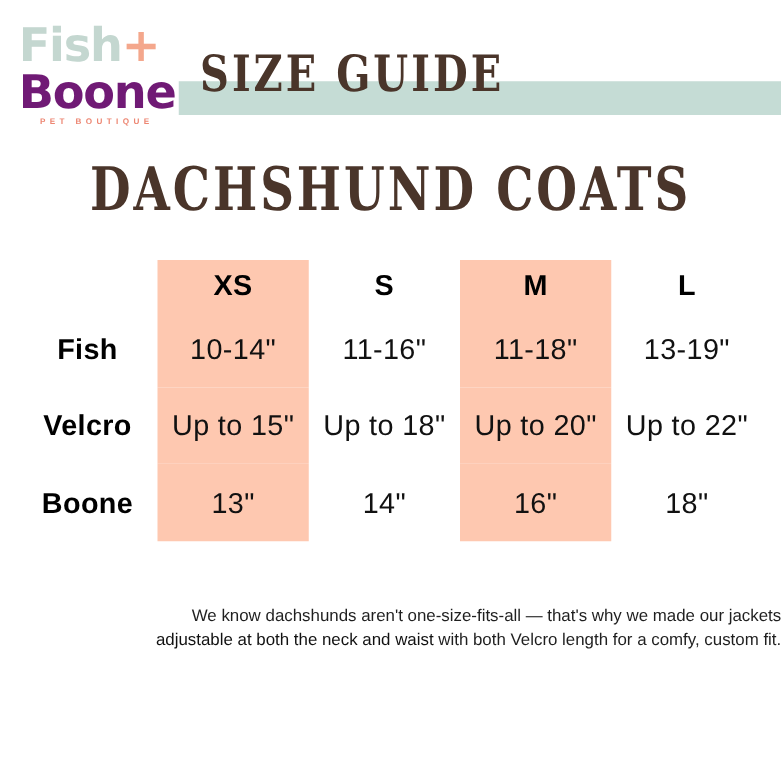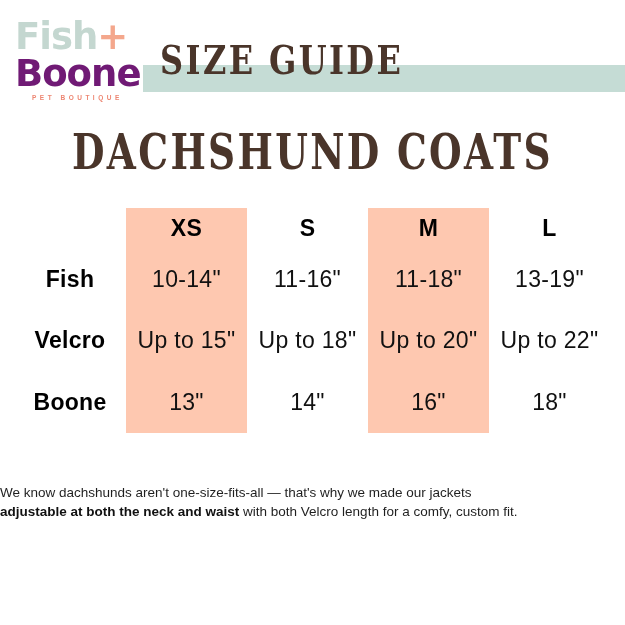--- a/index.html
+++ b/index.html
@@ -72,25 +72,25 @@
     font-size:23px; letter-spacing:0.3px;
     color:#111;
     white-space:nowrap;
   }
   .head-cell, .label-cell { font-weight:bold; color:#000;text-align:right; }
   .hl { background:var(--salmon); }
 
   
   .footnote {
     position:absolute; left:0; right:0; top:483px;
-    text-align:left;
+    text-align:right;
     font-size:13.5px; line-height:19px;
     color:#1f1f1f;
   }
-  .footnote b { font-weight:bold; color:#111; }
+  .footnote b { font-weight:normal; color:#111; }
 </style>
 </head>
 <body>
 
 <div class="page" style="--teal: #c5dcd5; --salmon: #fec8b0; --brown: #4a352a; --sage: #c4d7d0; --plus: #f4a78c; --coral: #ed8672;">
 
   <div class="logo">
     <div class="logo-line">
       <span class="logo-fish">Fish</span><span class="logo-plus">+</span>
     </div>

